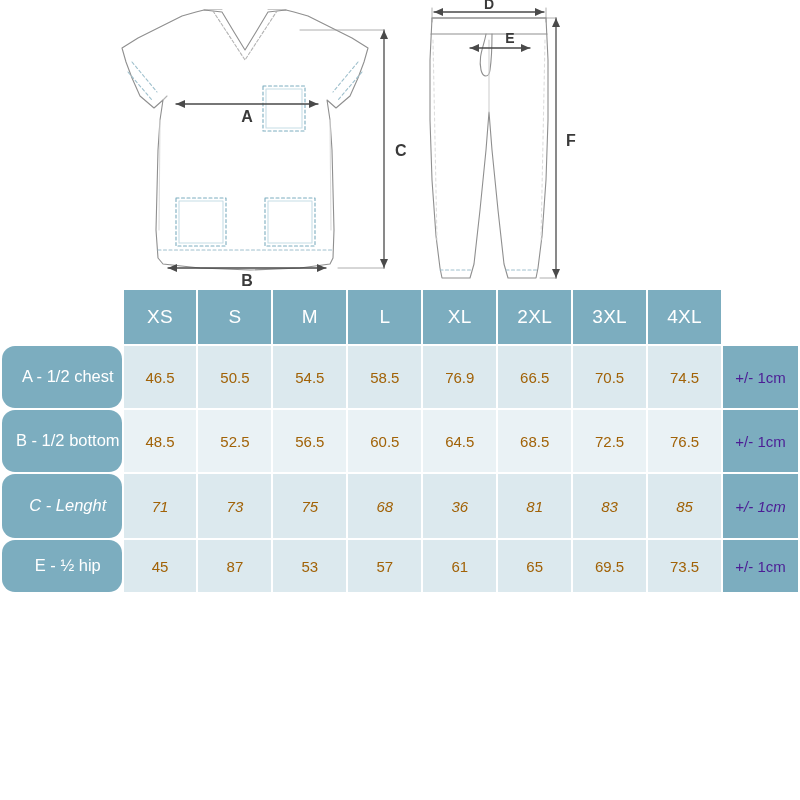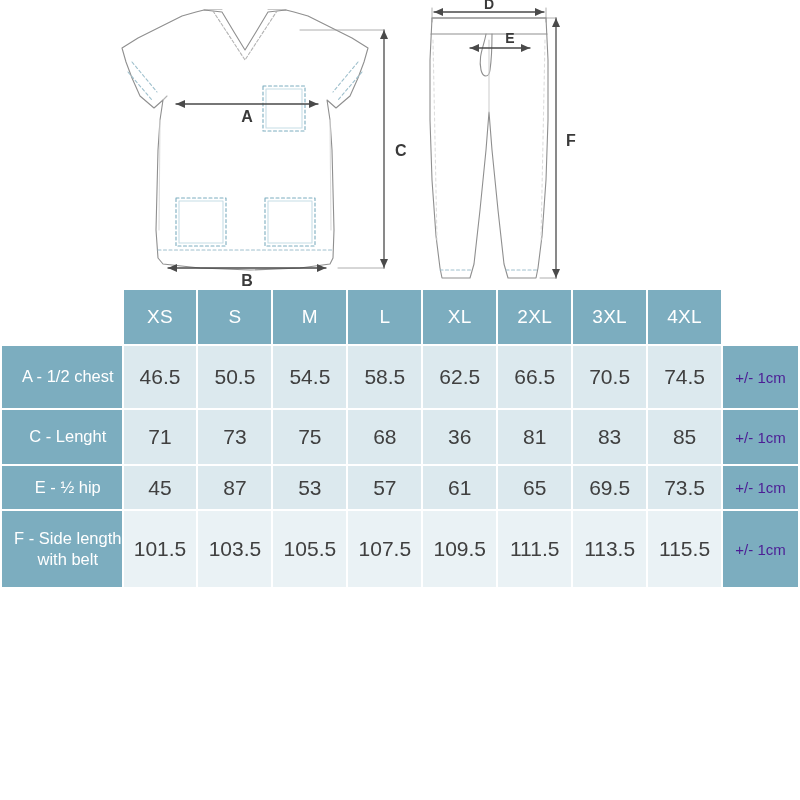--- a/index.html
+++ b/index.html
@@ -72,39 +72,40 @@
 
   
   .row-label {
     background: #7cadbf;
     color: #ffffff;
     font-size: 16.5px;
     font-weight: bold;
     text-align: left;
     padding-left: 12px !important;
     line-height: 1.3;
+    border-radius: 13px;
   }
   .cell-val {
-    font-size: 21px;
-    color: #404040;
+    font-size: 15px;
+    color: #a16207;
   }
   .cell-tol {
     background: #7cadbf;
     color: #4c1d95;
     font-size: 15px;
     font-weight: bold;
   }
   .shade-a .cell-val { background: #dce9ee; }
   .shade-b .cell-val { background: #eaf2f5; }
 
   .r1 td { height: 62px; }
   .r2 td { height: 62px; }
-  .r3 td { height: 54px; }
+  .r3 td { height: 64px; font-style: italic; }
   .r4 td { height: 74px; }
-  .r5 td { height: 43px; }
+  .r5 td { height: 52px; }
   .r6 td { height: 76px; }
 </style>
 </head>
 <body>
 
 <div id="page">
 
   <div id="illustration">
     <svg width="800" height="288" viewBox="0 0 800 288" xmlns="http://www.w3.org/2000/svg">
       <g fill="none" stroke="#8f8f8f" stroke-width="1.1" stroke-linejoin="round" stroke-linecap="round">
@@ -241,24 +242,36 @@
         <td class="hdr-tol"></td>
       </tr>
     </thead>
     <tbody>
       <tr class="r1 shade-a">
         <td class="row-label">A - 1/2 chest</td>
         <td class="cell-val">46.5</td>
         <td class="cell-val">50.5</td>
         <td class="cell-val">54.5</td>
         <td class="cell-val">58.5</td>
-        <td class="cell-val">62.5</td>
+        <td class="cell-val">76.9</td>
         <td class="cell-val">66.5</td>
         <td class="cell-val">70.5</td>
         <td class="cell-val">74.5</td>
+        <td class="cell-tol">+/- 1cm</td>
+      </tr>
+      <tr class="r2 shade-b">
+        <td class="row-label">B -  1/2 bottom</td>
+        <td class="cell-val">48.5</td>
+        <td class="cell-val">52.5</td>
+        <td class="cell-val">56.5</td>
+        <td class="cell-val">60.5</td>
+        <td class="cell-val">64.5</td>
+        <td class="cell-val">68.5</td>
+        <td class="cell-val">72.5</td>
+        <td class="cell-val">76.5</td>
         <td class="cell-tol">+/- 1cm</td>
       </tr>
       <tr class="r3 shade-a">
         <td class="row-label">C - Lenght</td>
         <td class="cell-val">71</td>
         <td class="cell-val">73</td>
         <td class="cell-val">75</td>
         <td class="cell-val">68</td>
         <td class="cell-val">36</td>
         <td class="cell-val">81</td>
@@ -271,28 +284,16 @@
         <td class="cell-val">45</td>
         <td class="cell-val">87</td>
         <td class="cell-val">53</td>
         <td class="cell-val">57</td>
         <td class="cell-val">61</td>
         <td class="cell-val">65</td>
         <td class="cell-val">69.5</td>
         <td class="cell-val">73.5</td>
         <td class="cell-tol">+/- 1cm</td>
       </tr>
-      <tr class="r6 shade-b">
-        <td class="row-label">F - Side length with belt</td>
-        <td class="cell-val">101.5</td>
-        <td class="cell-val">103.5</td>
-        <td class="cell-val">105.5</td>
-        <td class="cell-val">107.5</td>
-        <td class="cell-val">109.5</td>
-        <td class="cell-val">111.5</td>
-        <td class="cell-val">113.5</td>
-        <td class="cell-val">115.5</td>
-        <td class="cell-tol">+/- 1cm</td>
-      </tr>
     </tbody>
   </table>
 
 </div>
 
 </body></html>

